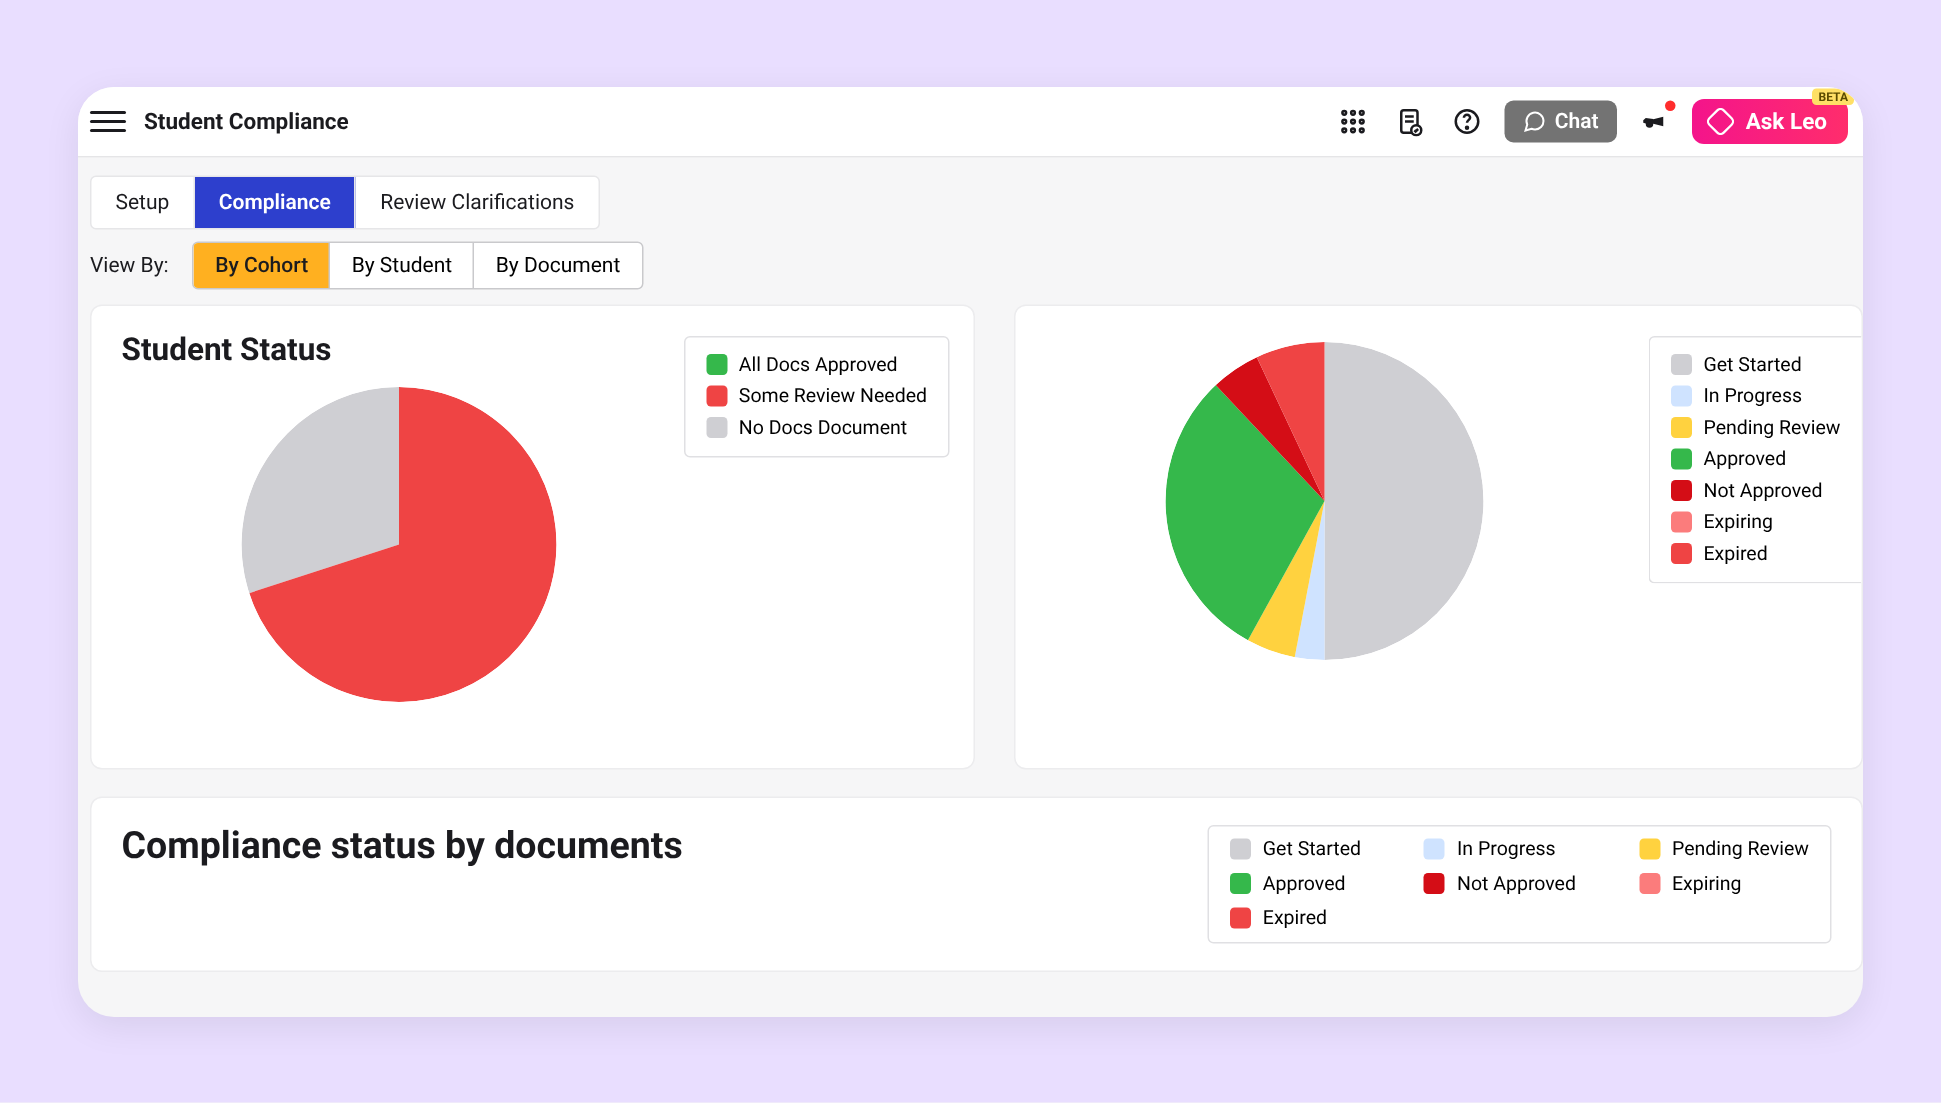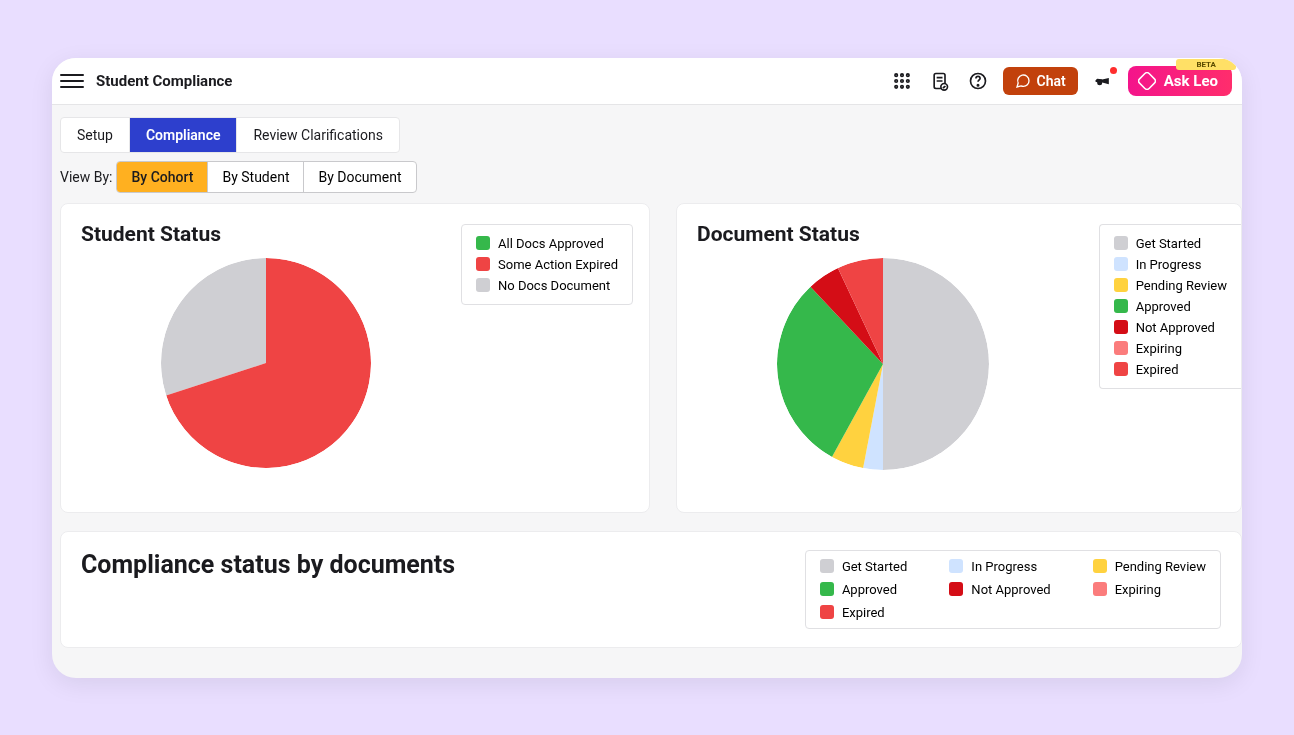--- a/index.html
+++ b/index.html
@@ -28,32 +28,32 @@
       display: flex;
       align-items: center;
       padding: 0 10px 0 6px;
       gap: 12px;
     }
     .hamburger { width:24px; height:24px; display:flex; flex-direction:column; justify-content:center; gap:4px; cursor:pointer; margin-left:2px;}
     .hamburger span{height:2px;background:#1b1b1f;border-radius:1px;}
     .page-title { font-size:15px; font-weight:700; color:#1b1b1f;}
     .topbar-spacer{flex:1;}
     .top-icon{width:26px;height:26px;display:flex;align-items:center;justify-content:center;color:#1b1b1f;cursor:pointer;}
-    .btn-chat{background:#c2410c;color:#fff;border-radius:6px;padding:6px 12px;display:flex;align-items:flex-end;gap:6px;font-size:14px;font-weight:600;cursor:pointer;}
+    .btn-chat{background:#737373;color:#fff;border-radius:6px;padding:6px 12px;display:flex;align-items:flex-end;gap:6px;font-size:14px;font-weight:600;cursor:pointer;}
     .btn-chat svg{width:16px;height:16px;}
     .announce{position:relative;cursor:pointer;}
     .announce .dot{position:absolute;top:-1px;right:-1px;width:7px;height:7px;border-radius:50%;background:#ff2d2d;}
     .btn-leo{background:linear-gradient(90deg,#f4148b,#ff2d6c);color:#fff;border-radius:8px;padding:6px 14px 6px 10px;display:flex;align-items:center;gap:8px;font-size:15px;font-weight:700;cursor:pointer;position:relative;}
-    .btn-leo .beta{position:absolute;top:-7px;right:-4px;background:#ffe066;color:#5b4b00;font-size:8px;font-weight:700;padding:1px 20px;border-radius:3px;}
+    .btn-leo .beta{position:absolute;top:-7px;right:-4px;background:#ffe066;color:#5b4b00;font-size:8px;font-weight:700;padding:1px 4px;border-radius:3px;}
     .sub-tabs{display:flex;gap:0;background:#fff;margin:12px 0 8px 8px;width:max-content;border:1px solid #e6e6e8;border-radius:4px;overflow:hidden;}
     .sub-tabs .tab{padding:9px 16px;font-size:14px;color:#1b1b1f;cursor:pointer;border-right:1px solid #e6e6e8;}
     .sub-tabs .tab:last-child{border-right:none;}
     .sub-tabs .tab.active{background:#2d3fcd;color:#fff;font-weight:600;}
     .viewby-row{display:flex;align-items:center;margin-left:8px;margin-bottom:10px;font-size:14px;}
-    .viewby-label{margin-right:4px;color:#1b1b1f;}
+    .viewby-label{margin-right:16px;color:#1b1b1f;}
     .seg{display:flex;border:1px solid #c9c9cc;border-radius:4px;overflow:hidden;background:#fff;}
     .seg .seg-item{padding:7px 14px;cursor:pointer;border-right:1px solid #c9c9cc;}
     .seg .seg-item:last-child{border-right:none;}
     .seg .seg-item.active{background:#ffb020;color:#1b1b1f;font-weight:500;}
     .cards-row{display:flex;gap:26px;padding:0 0 0 8px;}
     .card{background:#fff;border:1px solid #ececee;border-radius:8px;padding:18px 20px 22px;position:relative;}
     .card-title{font-size:21px;font-weight:700;color:#1b1b1f;margin-bottom:6px;}
     .card-student{width:590px;height:310px;}
     .card-document{flex:1;height:310px;}
     .pie-wrap{position:relative;display:flex;}
@@ -154,37 +154,36 @@
 
     <div class="card card-student">
       <div class="card-title">Student Status</div>
       <div class="legend-box student" id="legend-student">
           <div class="legend-row">
             <span class="sw" style="background: rgb(53, 184, 75);"></span>
             <span>All Docs Approved</span>
           </div>
           <div class="legend-row">
             <span class="sw" style="background: rgb(239, 68, 68);"></span>
-            <span>Some Action Expired</span>
+            <span>Some Review Needed</span>
           </div>
           <div class="legend-row">
             <span class="sw" style="background: rgb(207, 207, 211);"></span>
             <span>No Docs Document</span>
           </div>
         </div>
       <div class="pie-wrap">
         <svg class="pie pie-student" id="pie0" viewBox="0 0 100 100">
             <path d="M 50 50 L 2.447174185242325 65.45084971874739 A 50 50 0 0 1 49.99999999999998 0 Z" fill="#cfcfd3"></path>
             <path d="M 50 50 L 49.99999999999998 0 A 50 50 0 1 1 2.447174185242332 65.45084971874739 Z" fill="#ef4444"></path>
           </svg>
       </div>
     </div>
 
     <div class="card card-document">
-      <div class="card-title">Document Status</div>
       <div class="legend-box document" id="legend-document">
           <div class="legend-row">
             <span class="sw" style="background: rgb(207, 207, 211);"></span>
             <span>Get Started</span>
           </div>
           <div class="legend-row">
             <span class="sw" style="background: rgb(207, 227, 255);"></span>
             <span>In Progress</span>
           </div>
           <div class="legend-row">

